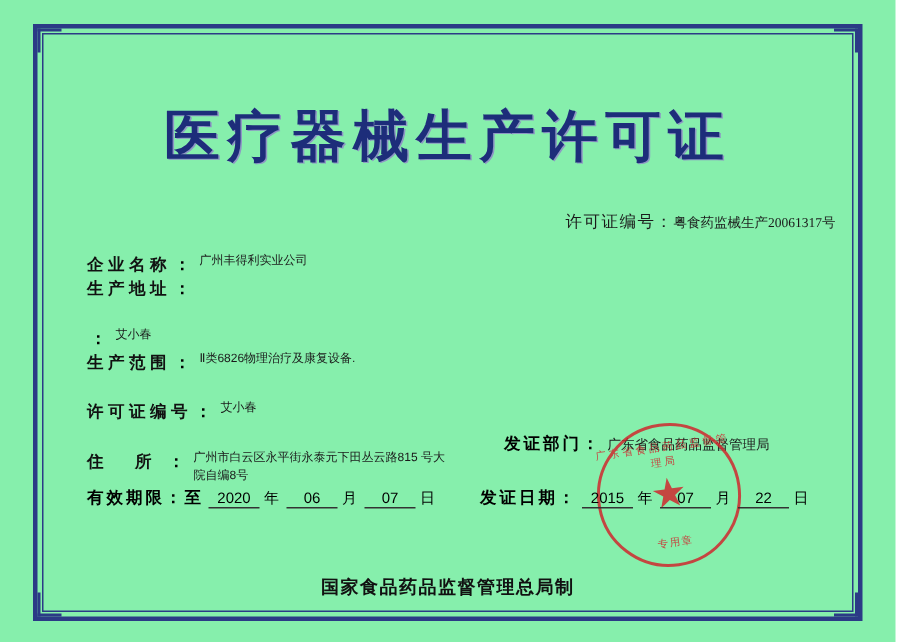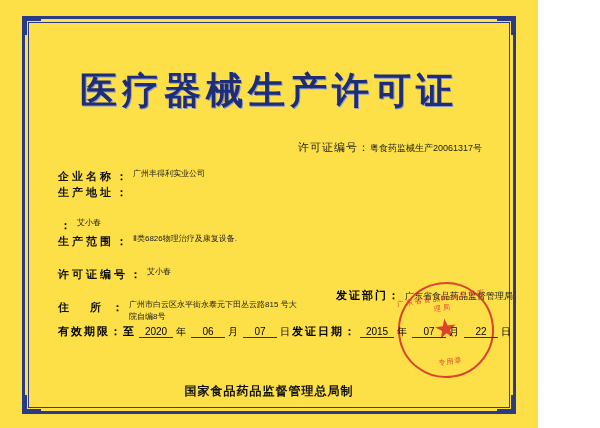--- a/index.html
+++ b/index.html
@@ -8,23 +8,23 @@
     background: #ffffff;
   }
   body {
     width: 600px;
     height: 428px;
     font-family: "Liberation Sans", sans-serif;
     overflow: hidden;
   }
   .certificate {
     position: relative;
-    width: 538px;
+    width: 597px;
     height: 428px;
-    background: #fde047;
+    background: #86efac;
     box-sizing: border-box;
   }
   
   .border-outer {
     position: absolute;
     left: 22px;
     top: 16px;
     right: 22px;
     bottom: 14px;
     border: 3px solid #2b3a86;
@@ -60,25 +60,26 @@
     font-family: "DejaVu Serif", serif;
     font-weight: bold;
     font-size: 37px;
     letter-spacing: 5px;
     color: #1d2d7a;
     text-shadow: 1px 1px 0 #8e97c4;
   }
 
   .cert-no {
     position: absolute;
-    right: 56px;
+    right: 40px;
     top: 140px;
     font-size: 10px;
     color: #1a1a1a;
     white-space: nowrap;
+    font-family: Liberation Serif, serif;
   }
   .cert-no .label {
     font-size: 11px;
     letter-spacing: 1px;
   }
   .cert-no .value {
     font-size: 9px;
   }
 
   .fields {

